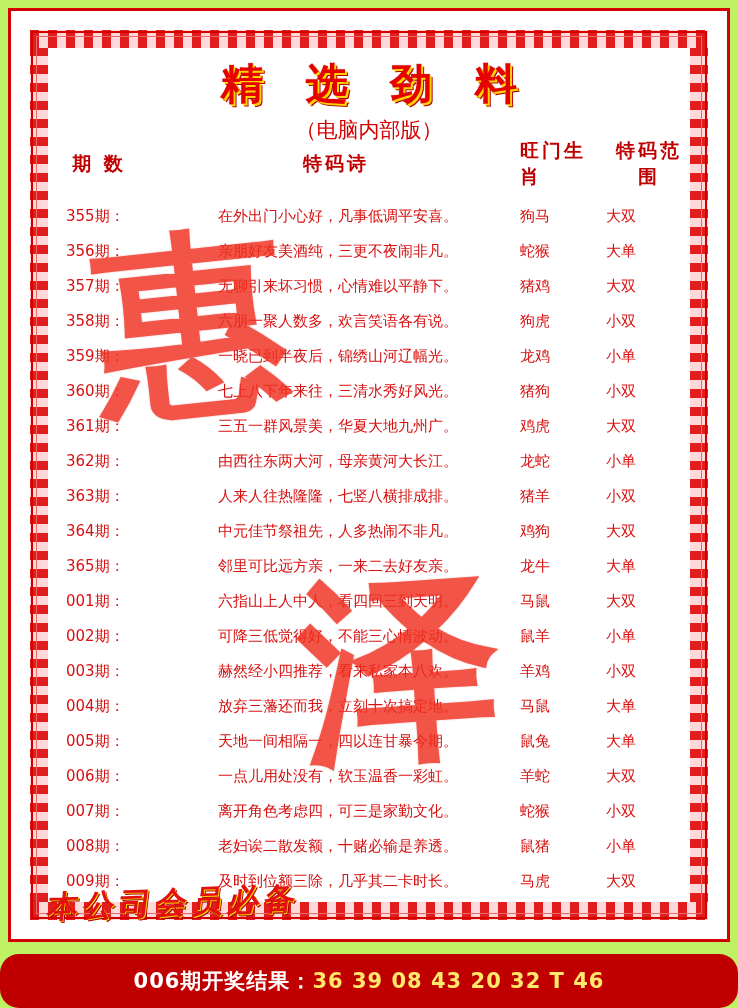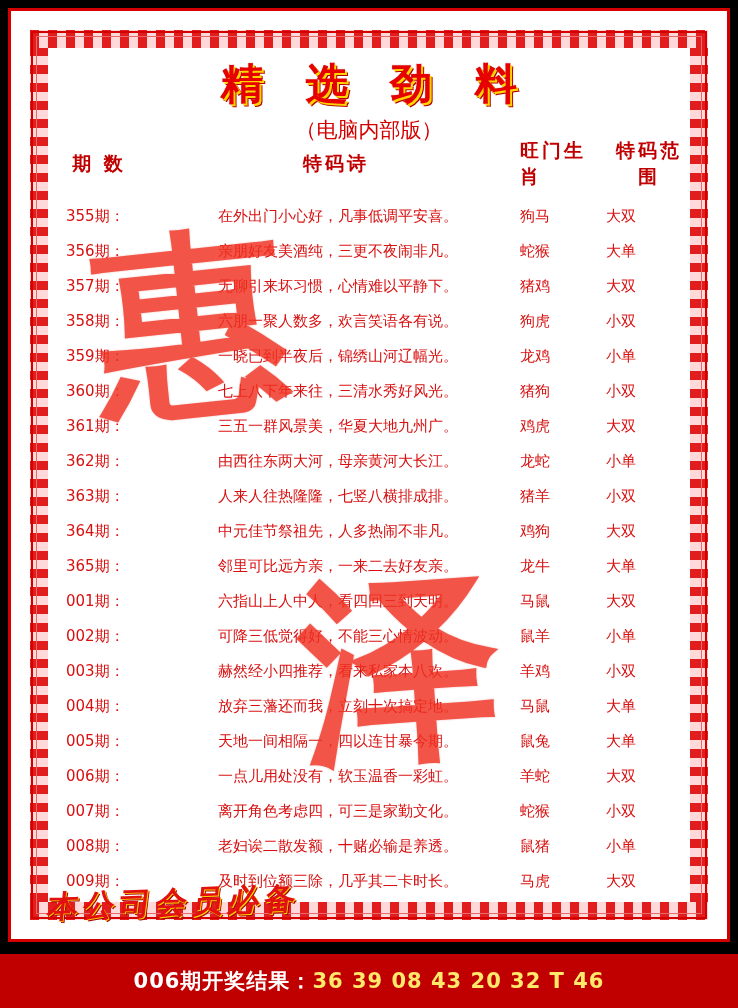--- a/index.html
+++ b/index.html
@@ -5,21 +5,21 @@
   html,body{margin:0;padding:0;}
   body{
     width:738px;height:1008px;
     background:#ffffff;
     font-family:"DejaVu Sans","Liberation Sans",sans-serif;
     overflow:hidden;
     position:relative;
   }
   .page{
     position:absolute;inset:0;
-    background:#000000;
+    background:#bef264;
   }
   
   .border-outer{
     position:absolute;
     left:8px;top:8px;right:8px;bottom:66px;
     border:3px solid #d40000;
     background:#fff;
     box-sizing:border-box;
   }
   .border-band{
@@ -140,21 +140,21 @@
     letter-spacing:5px;
     transform:skewX(-9deg) rotate(-2deg);
     text-shadow:1px 1px 0 #ffd400,2px 2px 0 #a80000;
   }
 
   
   .bottombar{
     position:absolute;
     left:0;right:0;bottom:0;height:54px;
     background:#c00000;
-    display:flex;align-items:center;justify-content:center;
+    display:flex;align-items:center;justify-content:center;border-radius:19px;
   }
   .bottombar .txt{
     color:#ffffff;
     font-family:"DejaVu Sans","Liberation Sans",sans-serif;
     font-size:21px;font-weight:bold;
     letter-spacing:1px;
   }
   .bottombar .nums{color:#ffe96a;}
 </style>
 </head>

